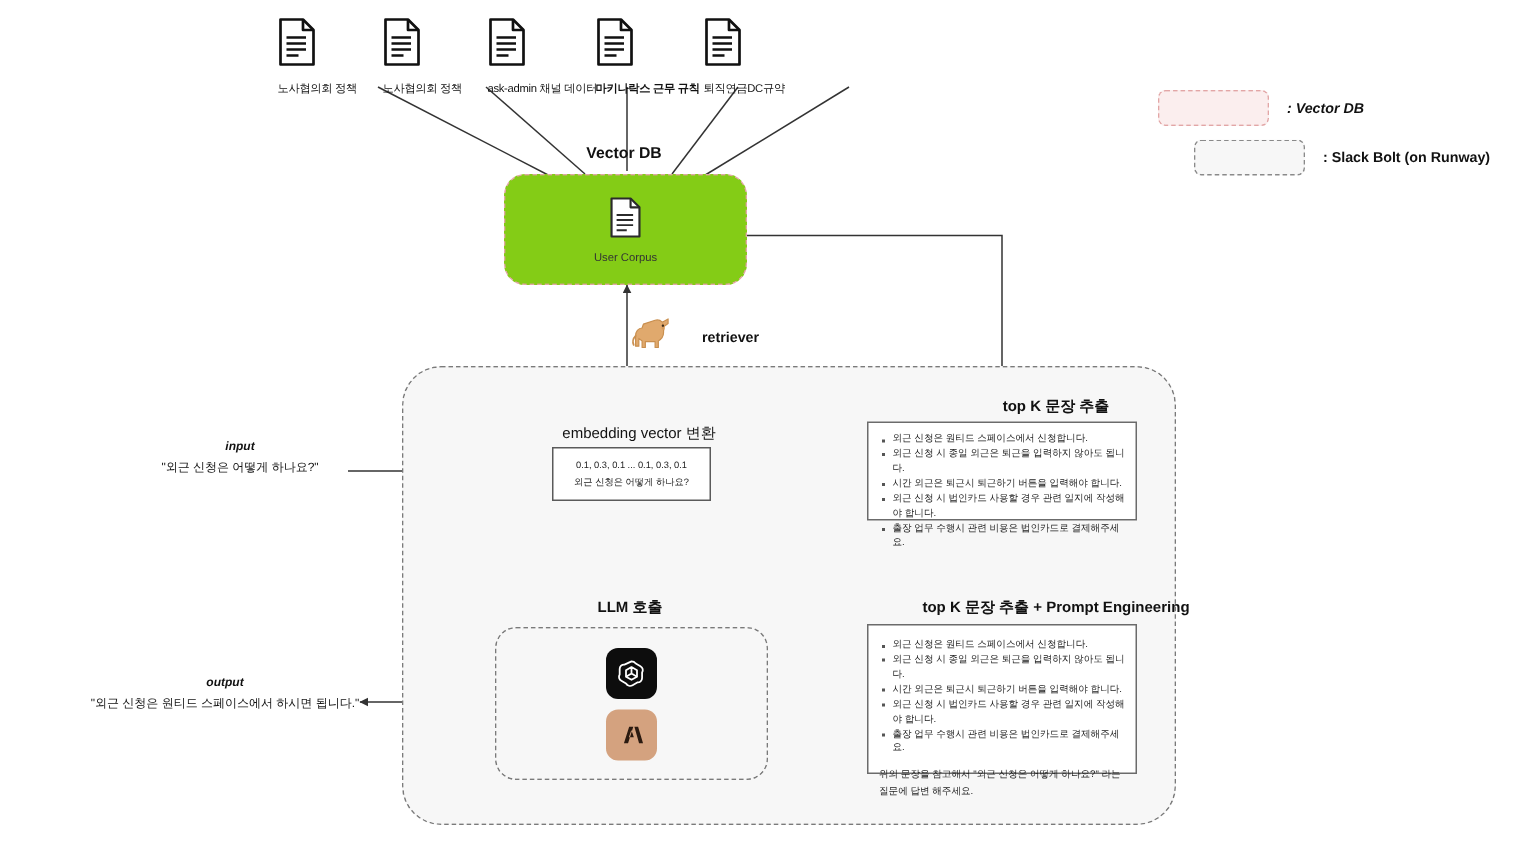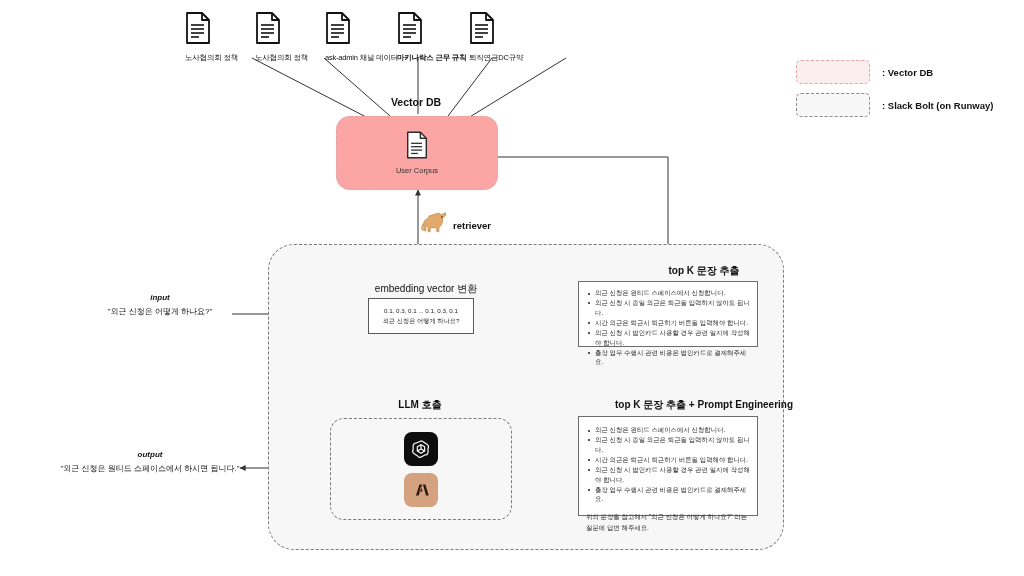--- a/index.html
+++ b/index.html
@@ -13,34 +13,34 @@
 
   
   .doc-item{position:absolute;width:120px;text-align:left;}
   .doc-icon{display:block;margin:0 auto;}
   .doc-label{font-size:7.5px;color:#111;margin-top:5px;letter-spacing:-0.2px;white-space:nowrap;}
 
   
   #vectordb-title{position:absolute;left:336px;top:96px;width:160px;text-align:center;
     font-size:10.5px;font-weight:bold;color:#111;}
   #vectordb-box{position:absolute;left:336px;top:116px;width:160px;height:72px;
-    background:#fca5a5;border:1.4px dashed #e2a6a6;border-radius:14px;
+    background:#84cc16;border:1.4px dashed #e2a6a6;border-radius:14px;
     display:flex;align-items:center;justify-content:center;gap:16px;}
   .corpus{width:66px;text-align:center;}
   .corpus-label{font-size:7.5px;color:#333;margin-top:3px;white-space:nowrap;}
 
   
   .legend-row{position:absolute;display:flex;align-items:center;gap:12px;}
   .legend-swatch{width:72px;height:22px;border-radius:5px;}
   .legend-swatch.vdb{background:#fbeeee;border:1.4px dashed #e2a6a6;}
   .legend-swatch.bolt{background:#f7f7f7;border:1.4px dashed #8a8a8a;}
   .legend-text{font-size:9.5px;font-weight:bold;color:#111;white-space:nowrap;}
 
   
-  #retriever-group{position:absolute;left:420px;top:210px;display:flex;align-items:center;gap:3px;justify-content:space-between;}
+  #retriever-group{position:absolute;left:420px;top:210px;display:flex;align-items:center;gap:18px;justify-content:space-between;}
   #retriever-label{font-size:9.5px;font-weight:bold;color:#111;}
 
   
   #bolt-container{position:absolute;left:268px;top:244px;width:514px;height:304px;
     background:#f7f7f7;border:1.4px dashed #7a7a7a;border-radius:26px;}
 
   
   #embed-title{position:absolute;left:346px;top:282px;width:160px;text-align:center;
     font-size:10px;font-weight:normal;color:#111;}
   #embed-box{position:absolute;left:368px;top:298px;width:104px;height:34px;
@@ -193,21 +193,21 @@
             <path d="M6,18 h13"></path>
             <path d="M6,22 h13"></path>
             <path d="M6,26 h8"></path>
           </g>
         </svg>
     </span>
     <div class="corpus-label">User Corpus</div>
   </div>
 </div>
 
-<div class="legend-row" style="left:796px;top:60px;">
+<div class="legend-row" style="left:772px;top:60px;font-style:italic;">
   <div class="legend-swatch vdb"></div>
   <div class="legend-text">: Vector DB</div>
 </div>
 <div class="legend-row" style="left:796px;top:93px;">
   <div class="legend-swatch bolt"></div>
   <div class="legend-text">: Slack Bolt (on Runway)</div>
 </div>
 
 <div id="retriever-group">
   <span>

